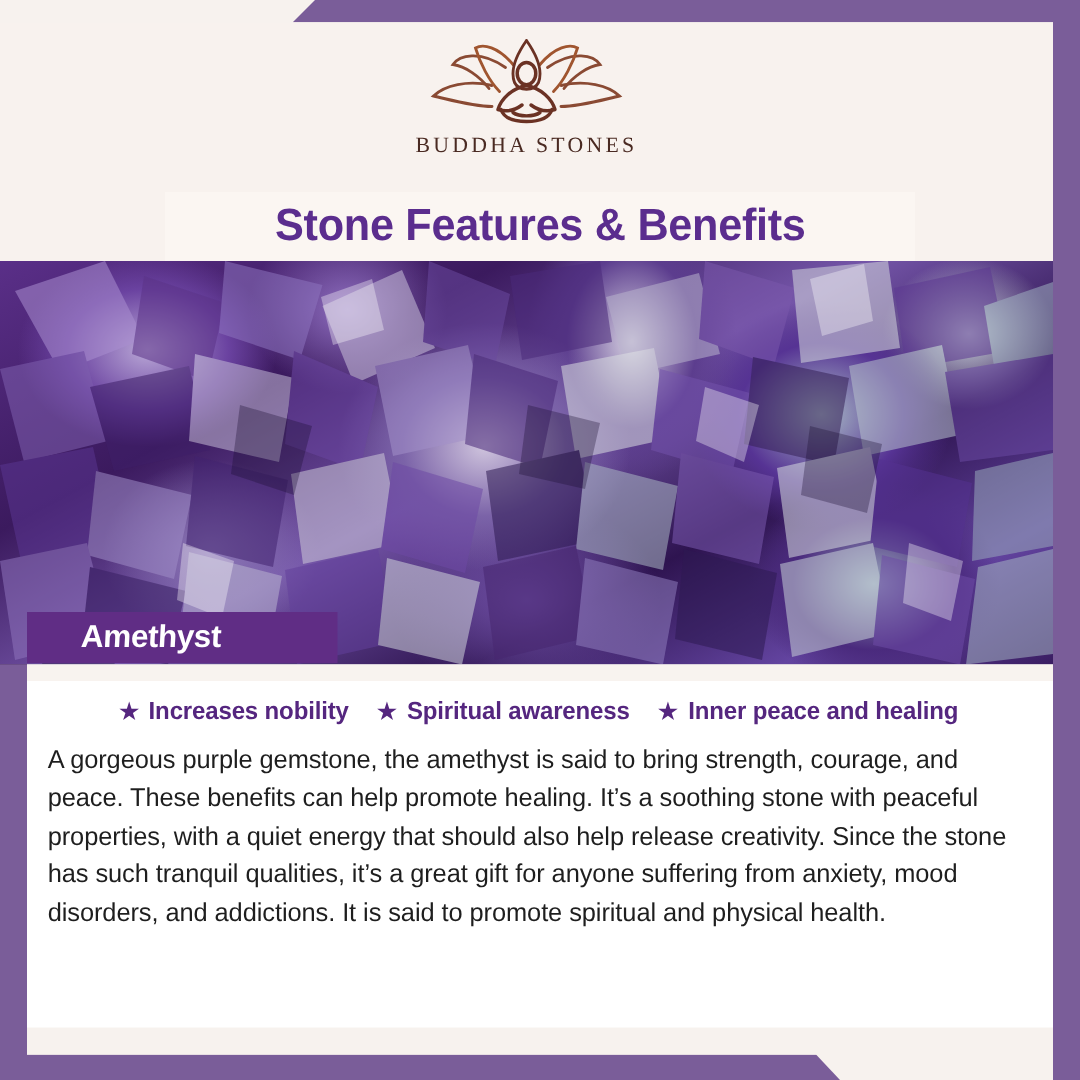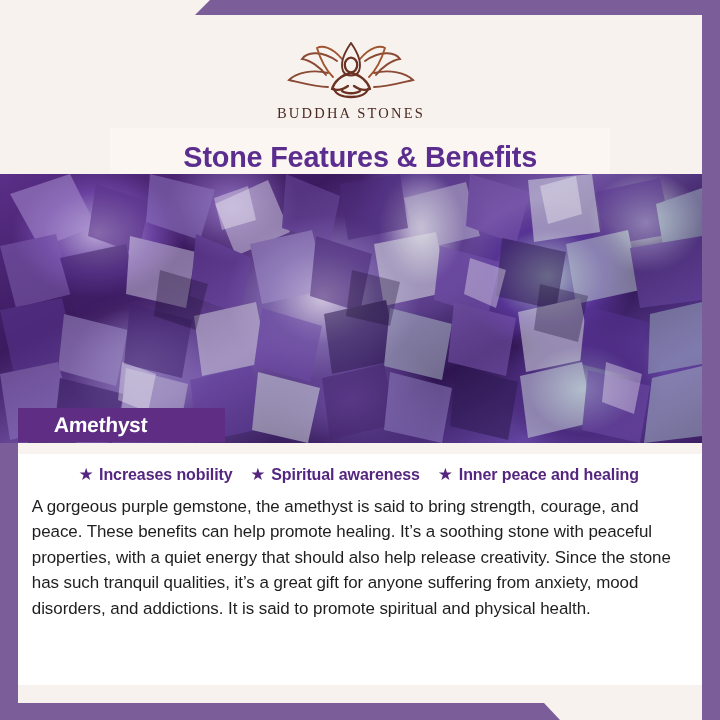--- a/index.html
+++ b/index.html
@@ -67,21 +67,21 @@
     position: absolute;
     top: 15px;
     left: 0;
     width: 702px;
     height: 159px;
     background: #f8f2ee;
   }
 
   .logo-wrap {
     position: absolute;
-    top: 24px;
+    top: 8px;
     left: 0;
     width: 702px;
     display: flex;
     flex-direction: column;
     align-items: center;
   }
 
   .logo-mark {
     width: 150px;
     height: 62px;
@@ -97,21 +97,21 @@
   }
 
   .title-panel {
     position: absolute;
     left: 110px;
     top: 113px;
     width: 500px;
     height: 46px;
     background: #fbf6f2;
     display: flex;
-    align-items: flex-end;
+    align-items: center;
     justify-content: center;
   }
 
   .title-text {
     font-family: "Liberation Sans Narrow", "Liberation Sans", sans-serif;
     font-weight: bold;
     font-size: 30px;
     color: #5b2d8e;
     letter-spacing: -0.2px;
     transform: scaleX(0.96);

